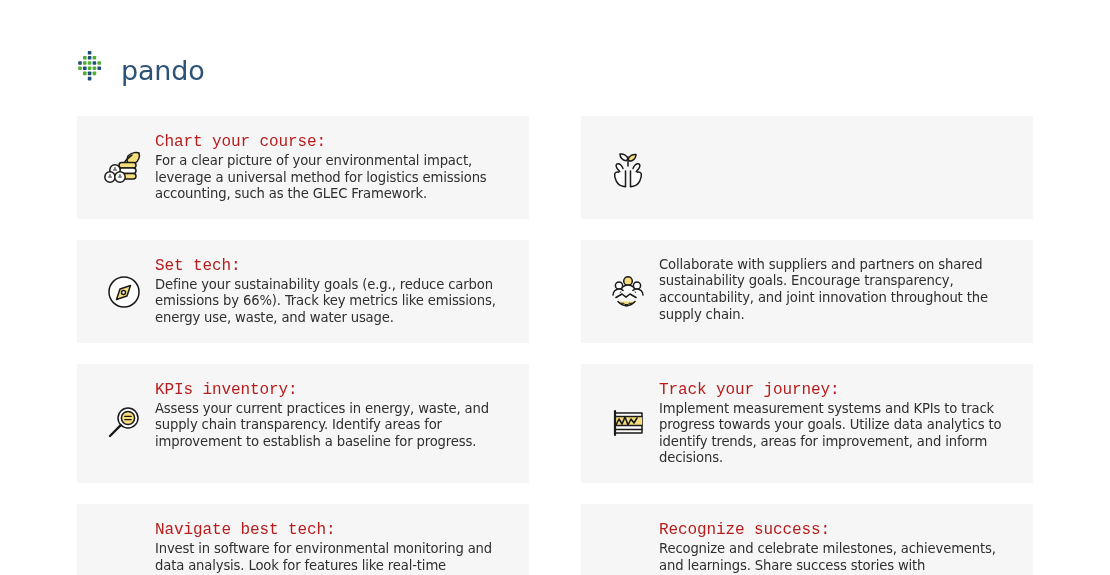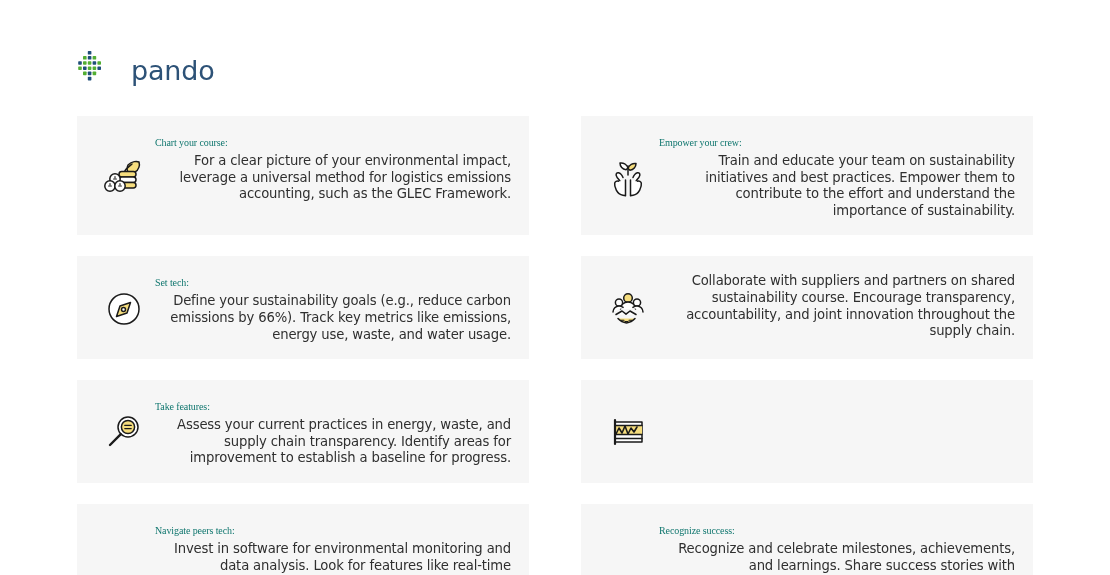--- a/index.html
+++ b/index.html
@@ -15,21 +15,21 @@
     position: relative;
   }
 
   
   .logo-wrap {
     position: absolute;
     left: 76px;
     top: 50px;
     display: flex;
     align-items: center;
-    gap: 21px;
+    gap: 11px;
   }
   .logo-mark { display: block; }
   .logo-word {
     font-family: "DejaVu Sans", sans-serif;
     font-size: 27px;
     letter-spacing: -0.2px;
     color: #2d5277;
     line-height: 1;
     position: relative;
     top: 1px;
@@ -61,36 +61,35 @@
     align-items: center;
     justify-content: center;
     align-self: center;
     padding-top: 2px;
   }
   .card-body {
     flex: 1;
     padding-top: 1px;
   }
   .card-title {
-    color: #0f766e;
-    font-size: 10px;
+    color: #b91c1c;
+    font-size: 16px;
     line-height: 19px;
     font-weight: 400;
     margin: 0 0 1px 0;
-    font-family: Liberation Serif, serif;
+    font-family: Liberation Mono, monospace;
     letter-spacing: -0.1px;
   }
   .card-text {
     color: #2f2f2f;
     font-size: 13.2px;
     line-height: 16.6px;
     margin: 0;
     font-family: "DejaVu Sans", sans-serif;
     letter-spacing: -0.15px;
-    text-align: right;
   }
 </style>
 </head>
 <body>
 
 <div class="logo-wrap">
   <span class="logo-mark">
     <svg width="34" height="34" viewBox="0 0 34 34" xmlns="http://www.w3.org/2000/svg" aria-hidden="true">
       <g>
 
@@ -153,24 +152,20 @@
       <svg width="46" height="44" viewBox="0 0 46 44" xmlns="http://www.w3.org/2000/svg" aria-hidden="true">
         <g fill="none" stroke="#1a1a1a" stroke-width="1.5" stroke-linecap="round" stroke-linejoin="round">
           <path d="M23 20V11"></path>
           <path d="M23 13c-1-4-5-5.5-8-5 0 3.5 2.5 6.5 6 6.8z" fill="#ffffff"></path>
           <path d="M23 13.5c1-4 5-5.5 8-5 0 3.5-2.5 6.5-6 6.8z" fill="#f5dd7e"></path>
           <path d="M18 22.5c-1-2.5-3-4.5-4.5-4.8-1.6-.3-2.6 1-2.3 2.6.4 2 2.4 3.8 3.6 5.3M13.4 26.2c-1.5-.6-3.4.2-3.7 2-.3 1.8.4 4.6 1.6 7 1.4 2.7 3.6 4.6 6.6 5.1 3 .5 2.6.5 2.6.5V25" fill="#ffffff"></path>
           <path d="M28 22.5c1-2.5 3-4.5 4.5-4.8 1.6-.3 2.6 1 2.3 2.6-.4 2-2.4 3.8-3.6 5.3M32.6 26.2c1.5-.6 3.4.2 3.7 2 .3 1.8-.4 4.6-1.6 7-1.4 2.7-3.6 4.6-6.6 5.1-3 .5-2.6.5-2.6.5V25" fill="#ffffff"></path>
         </g>
       </svg>
     </div>
-    <div class="card-body">
-      <p class="card-title">Empower your crew:</p>
-      <p class="card-text">Train and educate your team on sustainability initiatives and best practices. Empower them to contribute to the effort and understand the importance of sustainability.</p>
-    </div>
   </div>
 
   <div class="card">
     <div class="card-icon">
       <svg width="46" height="44" viewBox="0 0 46 44" xmlns="http://www.w3.org/2000/svg" aria-hidden="true">
         <g fill="none" stroke="#1a1a1a" stroke-width="1.5" stroke-linecap="round" stroke-linejoin="round">
           <circle cx="23" cy="22" r="15" fill="#ffffff"></circle>
           <path d="M29.5 15.5 26 26 15.5 29.5 19 19z" fill="#f5dd7e"></path>
           <circle cx="22.5" cy="22.5" r="2" fill="#ffffff"></circle>
         </g>
@@ -192,61 +187,65 @@
           <circle cx="32" cy="15.5" r="3.6" fill="#ffffff"></circle>
           <path d="M8 25c0-3.4 2.7-6 6-6 1.6 0 3 .5 4.1 1.4" fill="#ffffff"></path>
           <path d="M38 25c0-3.4-2.7-6-6-6-1.6 0-3 .5-4.1 1.4" fill="#ffffff"></path>
           <path d="M11 27.5 17 24l4 3.2 4-3.2 6 3.5" fill="#ffffff"></path>
           <path d="M13 31.5c2 2.2 5 4 8.5 4.4 3.5-.4 6.5-2.2 8.5-4.4" fill="#f5dd7e"></path>
           <path d="M16 33.2h3M20 34.6h3M24 33.2h3" stroke-width="1.1"></path>
         </g>
       </svg>
     </div>
     <div class="card-body">
-      <p class="card-text">Collaborate with suppliers and partners on shared sustainability course. Encourage transparency, accountability, and joint innovation throughout the supply chain.</p>
+      <p class="card-text">Collaborate with suppliers and partners on shared sustainability goals. Encourage transparency, accountability, and joint innovation throughout the supply chain.</p>
     </div>
   </div>
 
   <div class="card">
     <div class="card-icon">
       <svg width="46" height="44" viewBox="0 0 46 44" xmlns="http://www.w3.org/2000/svg" aria-hidden="true">
         <g fill="none" stroke="#1a1a1a" stroke-width="1.5" stroke-linecap="round" stroke-linejoin="round">
           <circle cx="27" cy="16" r="10" fill="#ffffff"></circle>
           <circle cx="27" cy="16" r="6.6" fill="#f5dd7e"></circle>
           <path d="M23.8 14.4h6.4M23.8 17.6h6.4" stroke-width="1.3"></path>
           <path d="M19.8 23.2 9 34" stroke-width="2.4"></path>
         </g>
       </svg>
     </div>
     <div class="card-body">
-      <p class="card-title">Take features:</p>
+      <p class="card-title">KPIs inventory:</p>
       <p class="card-text">Assess your current practices in energy, waste, and supply chain transparency. Identify areas for improvement to establish a baseline for progress.</p>
     </div>
   </div>
 
   <div class="card">
     <div class="card-icon">
       <svg width="46" height="44" viewBox="0 0 46 44" xmlns="http://www.w3.org/2000/svg" aria-hidden="true">
         <g fill="none" stroke="#1a1a1a" stroke-width="1.5" stroke-linecap="round" stroke-linejoin="round">
           <rect x="10" y="11" width="27" height="20" fill="#ffffff"></rect>
           <rect x="10" y="14.5" width="27" height="9" fill="#f5dd7e" stroke="none"></rect>
           <path d="M10 14.5h27M10 23.5h27M10 27.5h27" stroke-width="1.3"></path>
           <path d="M11 23 14 17l3 5 3-7 3 8 3-6 3 4 3-5" stroke-width="1.6" fill="none"></path>
           <path d="M10 9v24" stroke-width="2.2"></path>
         </g>
       </svg>
     </div>
+    <div class="card-body">
+      <p class="card-title">Track your journey:</p>
+      <p class="card-text">Implement measurement systems and KPIs to track progress towards your goals. Utilize data analytics to identify trends, areas for improvement, and inform decisions.</p>
+    </div>
   </div>
 
   <div class="card">
     <div class="card-icon">
       
     </div>
     <div class="card-body">
-      <p class="card-title">Navigate peers tech:</p>
+      <p class="card-title">Navigate best tech:</p>
       <p class="card-text">Invest in software for environmental monitoring and data analysis. Look for features like real-time monitoring, customizable dashboards, and system integration.</p>
     </div>
   </div>
 
   <div class="card">
     <div class="card-icon">
       
     </div>
     <div class="card-body">
       <p class="card-title">Recognize success:</p>

